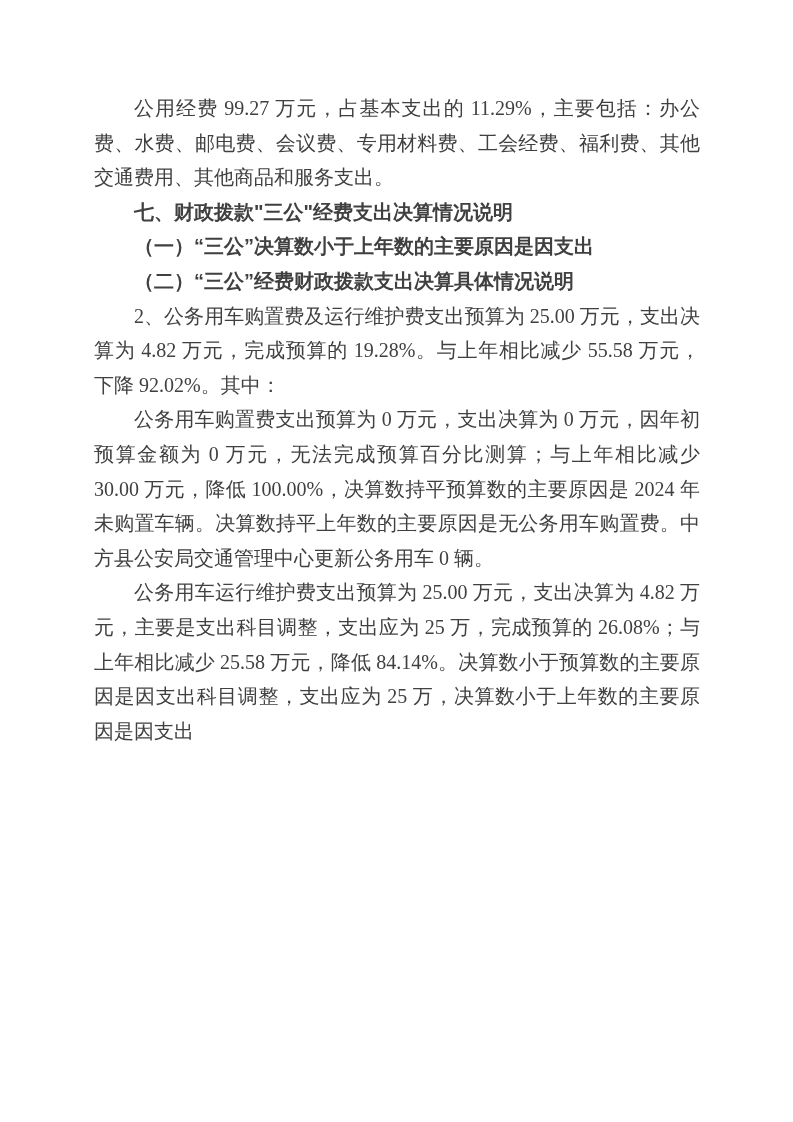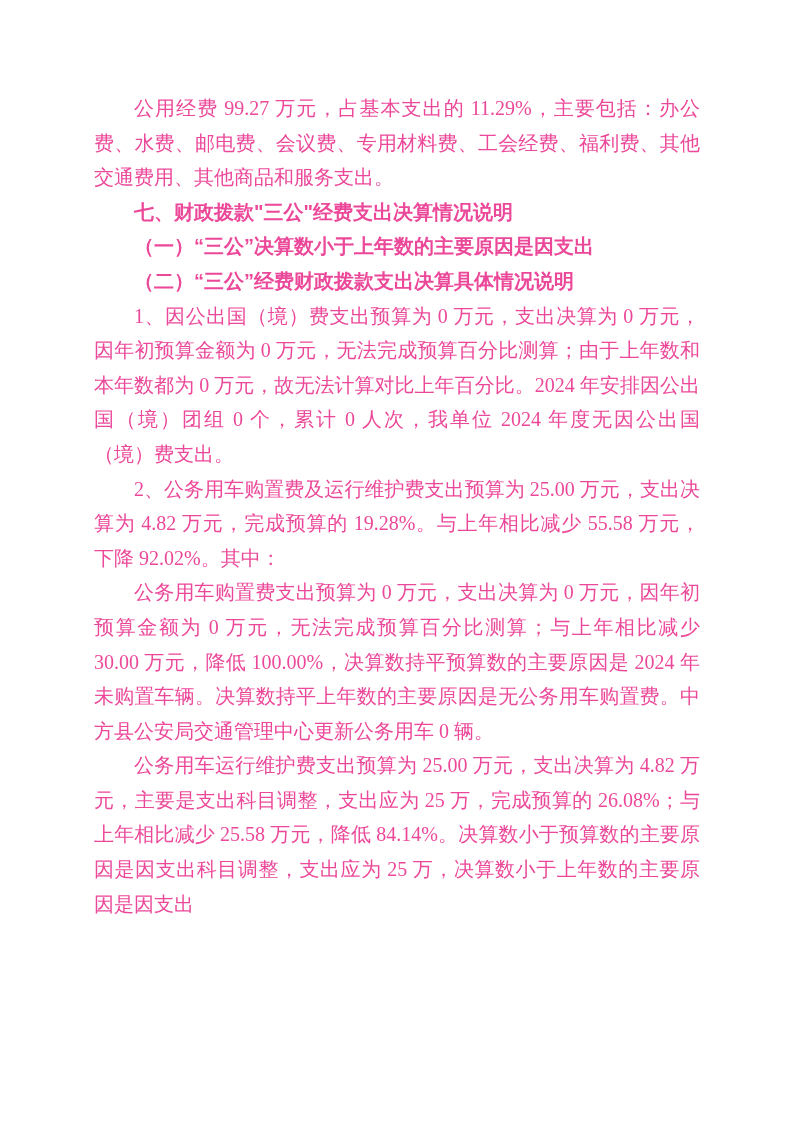--- a/index.html
+++ b/index.html
@@ -13,21 +13,21 @@
     height: 1122px;
     background: #ffffff;
     overflow: hidden;
     box-sizing: border-box;
   }
   .content {
     position: absolute;
     left: 94px;
     top: 91px;
     width: 606px;
-    color: #ec4899;
+    color: #404040;
     font-family: "Liberation Serif", "DejaVu Serif", serif;
     font-size: 20px;
     line-height: 34.6px;
     text-align: justify;
   }
   .para {
     margin: 0;
     text-indent: 2em;
     font-family: "Liberation Serif", "DejaVu Serif", serif;
     font-weight: normal;
@@ -44,18 +44,17 @@
 </style>
 </head>
 <body>
 
 <div class="page">
   <div class="content">
     <p class="para">公用经费 99.27 万元，占基本支出的 11.29%，主要包括：办公费、水费、邮电费、会议费、专用材料费、工会经费、福利费、其他交通费用、其他商品和服务支出。</p>
     <p class="head">七、财政拨款"三公"经费支出决算情况说明</p>
     <p class="head">（一）“三公”决算数小于上年数的主要原因是因支出</p>
     <p class="head">（二）“三公”经费财政拨款支出决算具体情况说明</p>
-    <p class="para">1、因公出国（境）费支出预算为 0 万元，支出决算为 0 万元，因年初预算金额为 0 万元，无法完成预算百分比测算；由于上年数和本年数都为 0 万元，故无法计算对比上年百分比。2024 年安排因公出国（境）团组 0 个，累计 0 人次，我单位 2024 年度无因公出国（境）费支出。</p>
     <p class="para">2、公务用车购置费及运行维护费支出预算为 25.00 万元，支出决算为 4.82 万元，完成预算的 19.28%。与上年相比减少 55.58 万元，下降 92.02%。其中：</p>
     <p class="para">公务用车购置费支出预算为 0 万元，支出决算为 0 万元，因年初预算金额为 0 万元，无法完成预算百分比测算；与上年相比减少 30.00 万元，降低 100.00%，决算数持平预算数的主要原因是 2024 年未购置车辆。决算数持平上年数的主要原因是无公务用车购置费。中方县公安局交通管理中心更新公务用车 0 辆。</p>
     <p class="para">公务用车运行维护费支出预算为 25.00 万元，支出决算为 4.82 万元，主要是支出科目调整，支出应为 25 万，完成预算的 26.08%；与上年相比减少 25.58 万元，降低 84.14%。决算数小于预算数的主要原因是因支出科目调整，支出应为 25 万，决算数小于上年数的主要原因是因支出</p>
   </div>
 </div>
 
 </body></html>

